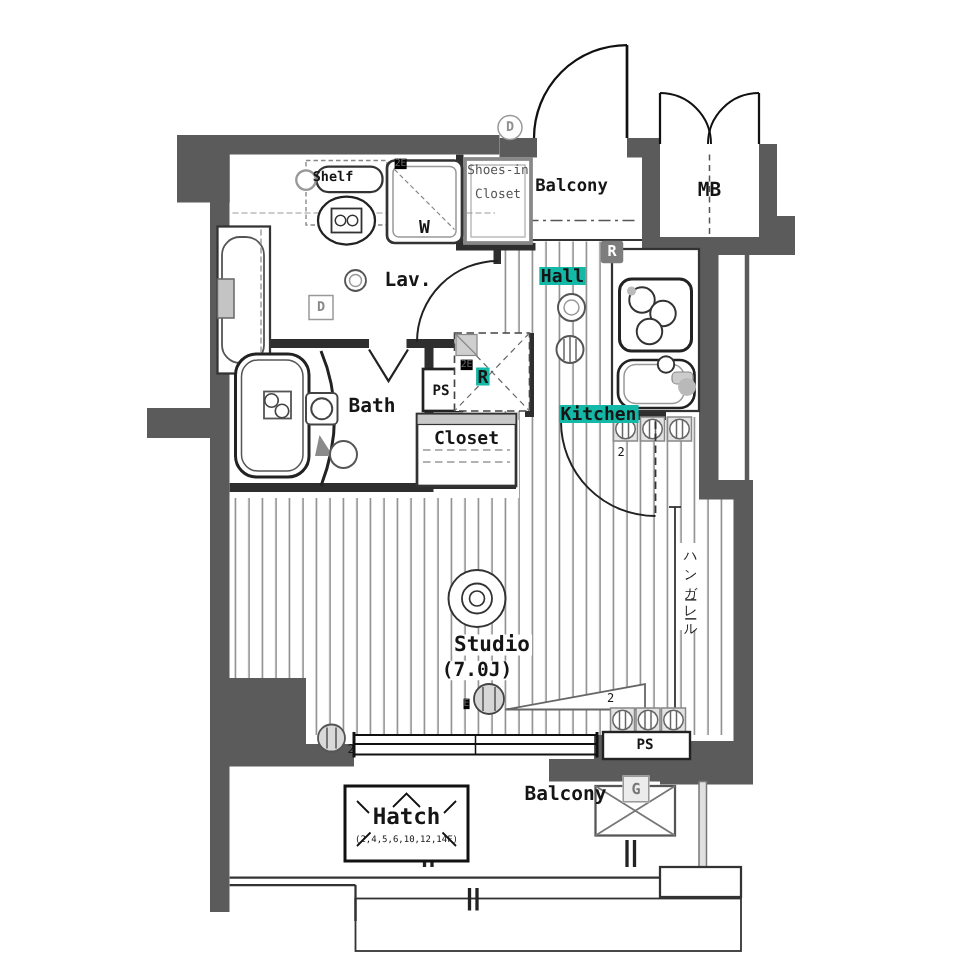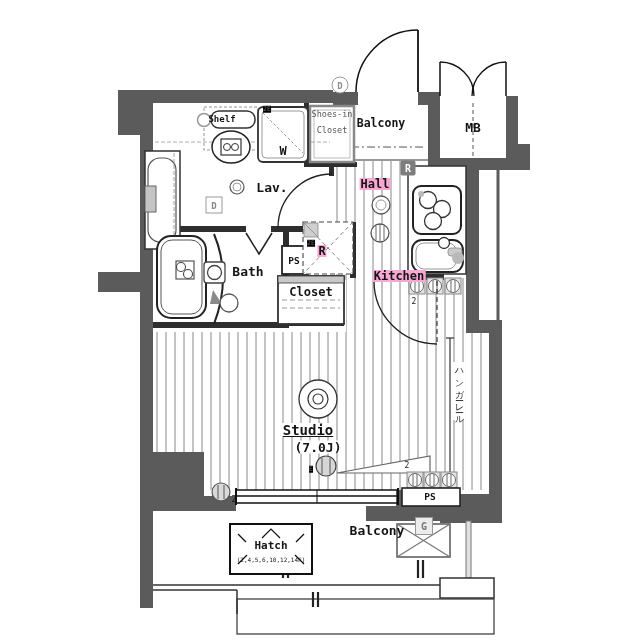--- a/index.html
+++ b/index.html
@@ -2,21 +2,21 @@
 <html><head>
 <meta charset="utf-8">
 <style>
   html,body{margin:0;padding:0;background:#fff;}
   #stage{position:relative;width:640px;height:640px;background:#fff;overflow:hidden;
          font-family:"DejaVu Sans Mono","Liberation Mono",monospace;color:#111;}
   #plan-svg{position:absolute;left:0;top:0;}
   .lbl{position:absolute;transform:translate(-50%,-50%);white-space:nowrap;line-height:1;
        font-family:"DejaVu Sans Mono","Liberation Mono",monospace;color:#151515;}
   .room{font-weight:700;font-size:13px;background:#fff;padding:0 1px;}
-  .room-sm{font-weight:700;font-size:12px;background:#f9a8d4;padding:0 1px;}
+  .room-sm{font-weight:700;font-size:12px;background:#14b8a6;padding:0 1px;}
   .plain{font-weight:600;font-size:11.5px;background:#fff;padding:0 1px;}
   .tiny{font-weight:400;font-size:8px;background:#fff;}
   .micro{font-weight:400;font-size:6.5px;color:#666;background:#000000;text-align:right;}
   .badge-sq{position:absolute;transform:translate(-50%,-50%);width:15px;height:15px;
        background:#7d7d7d;color:#fff;font-size:10px;font-weight:700;display:flex;
        align-items:center;justify-content:center;border-radius:2px;}
   .badge-box{position:absolute;transform:translate(-50%,-50%);width:15px;height:15px;
        background:#fff;border:1.5px solid #999;color:#888;font-size:9px;font-weight:700;
        display:flex;align-items:center;justify-content:center;}
   .badge-circle{position:absolute;transform:translate(-50%,-50%);width:15px;height:15px;
@@ -322,25 +322,25 @@
 <div class="lbl" style="left:332px;top:130px;font-size:8.5px;color:#555;">Closet</div>
 <div class="lbl plain" style="left:381px;top:124px;">Balcony</div>
 <div class="lbl room" style="left:473px;top:127px;background:none;">MB</div>
 <div class="lbl room" style="left:272px;top:187px;background:none;">Lav.</div>
 <div class="lbl room-sm" style="left:375px;top:184px;">Hall</div>
 <div class="lbl room-sm" style="left:399px;top:260px;margin-top:16px;">Kitchen</div>
 <div class="lbl room" style="left:248px;top:271px;background:none;">Bath</div>
 <div class="lbl" style="left:294px;top:261px;font-size:9.5px;font-weight:700;">PS</div>
 <div class="lbl room-sm" style="left:322px;top:251px;">R</div>
 <div class="lbl room-sm" style="left:311px;top:292px;background:none;">Closet</div>
-<div class="lbl room" style="left:308px;top:430px;font-size:14px;text-decoration:underline;">Studio</div>
+<div class="lbl room" style="left:328px;top:430px;font-size:14px;">Studio</div>
 <div class="lbl room" style="left:318px;top:447px;">(7.0J)</div>
 <div class="vtext" style="left:459px;top:362px;">ハンガーレール</div>
 <div class="lbl" style="left:430px;top:497px;font-size:9.5px;font-weight:700;background:none;">PS</div>
-<div class="lbl" style="left:271px;top:545px;font-size:11px;font-weight:700;background:none;">Hatch</div>
+<div class="lbl" style="left:271px;top:545px;font-size:15px;font-weight:700;background:none;">Hatch</div>
 <div class="lbl" style="left:271px;top:560px;font-size:6px;background:none;">(2,4,5,6,10,12,14F)</div>
 <div class="lbl room" style="left:377px;top:530px;background:none;">Balcony</div>
 <div class="badge-g" style="left:424px;top:526px;">G</div>
 <div class="badge-sq" style="left:408px;top:168px;">R</div>
 <div class="badge-circle" style="left:340px;top:85px;">D</div>
 <div class="badge-box" style="left:214px;top:205px;">D</div>
 <div class="lbl tiny" style="left:414px;top:302px;background:none;">2</div>
 <div class="lbl tiny" style="left:234px;top:500px;background:none;">2</div>
 <div class="lbl tiny" style="left:407px;top:466px;background:none;">2</div>
 <div class="lbl micro" style="left:267px;top:109px;">2E</div>

